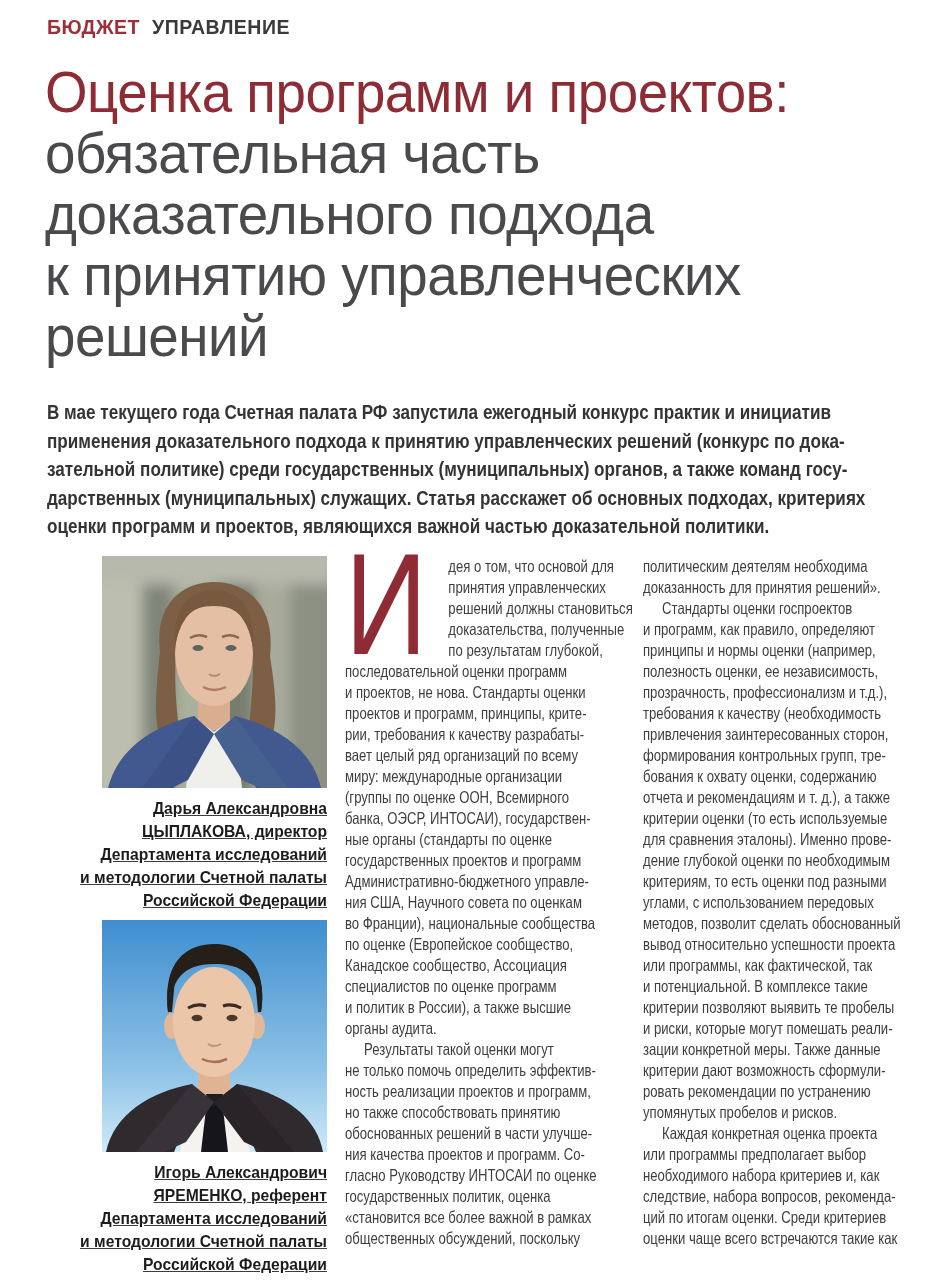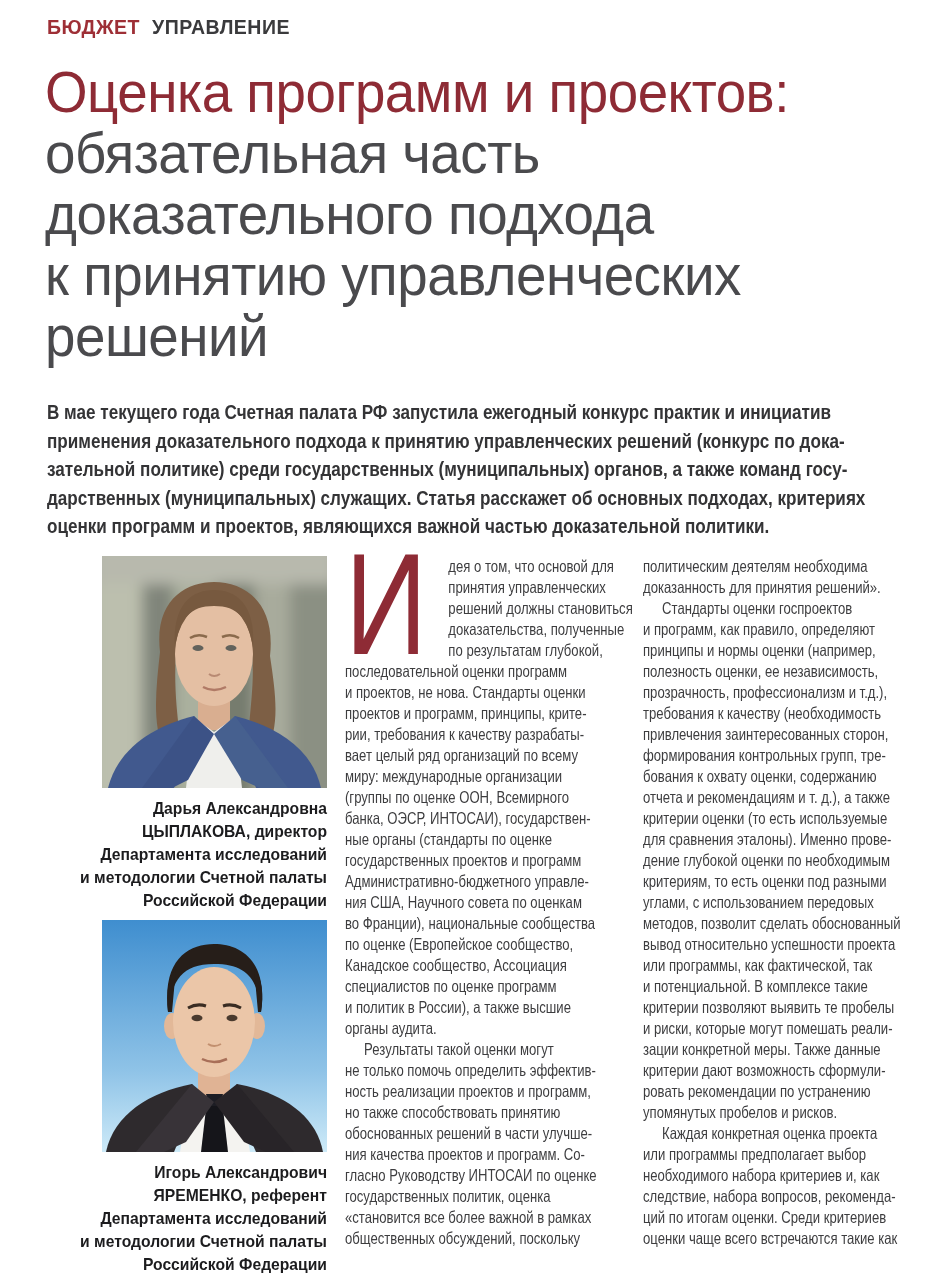--- a/index.html
+++ b/index.html
@@ -18,21 +18,21 @@
          transform:scaleX(.96);transform-origin:left top;width:920px;}
   .title .t-accent{color:#8e2b35;}
   .title .ln{white-space:nowrap;height:61px;}
 
   
   .lede{position:absolute;left:47px;top:398px;font-size:20px;font-weight:bold;
         line-height:28.6px;color:#343436;transform:scaleX(.855);transform-origin:left top;width:990px;}
   .lede .ln{white-space:nowrap;height:28.6px;}
 
   
-  .left-col{position:absolute;left:47px;top:556px;width:280px;}
+  .left-col{position:absolute;left:47px;top:556px;width:280px;text-decoration:underline;}
   .photo{display:block;width:225px;height:232px;margin-left:55px;}
   .photo + .caption{margin-top:9px;}
   .caption{display:flex;flex-direction:column;align-items:flex-end;width:280px;
            font-size:16.5px;font-weight:bold;line-height:23px;color:#1c1c1e;
            transform:scaleX(.95);transform-origin:right top;}
   .caption .ln{white-space:nowrap;height:23px;}
   .photo.second{margin-top:8px;}
 
   
   .col{position:absolute;top:556px;font-size:16.5px;line-height:21px;color:#3d3d3f;

